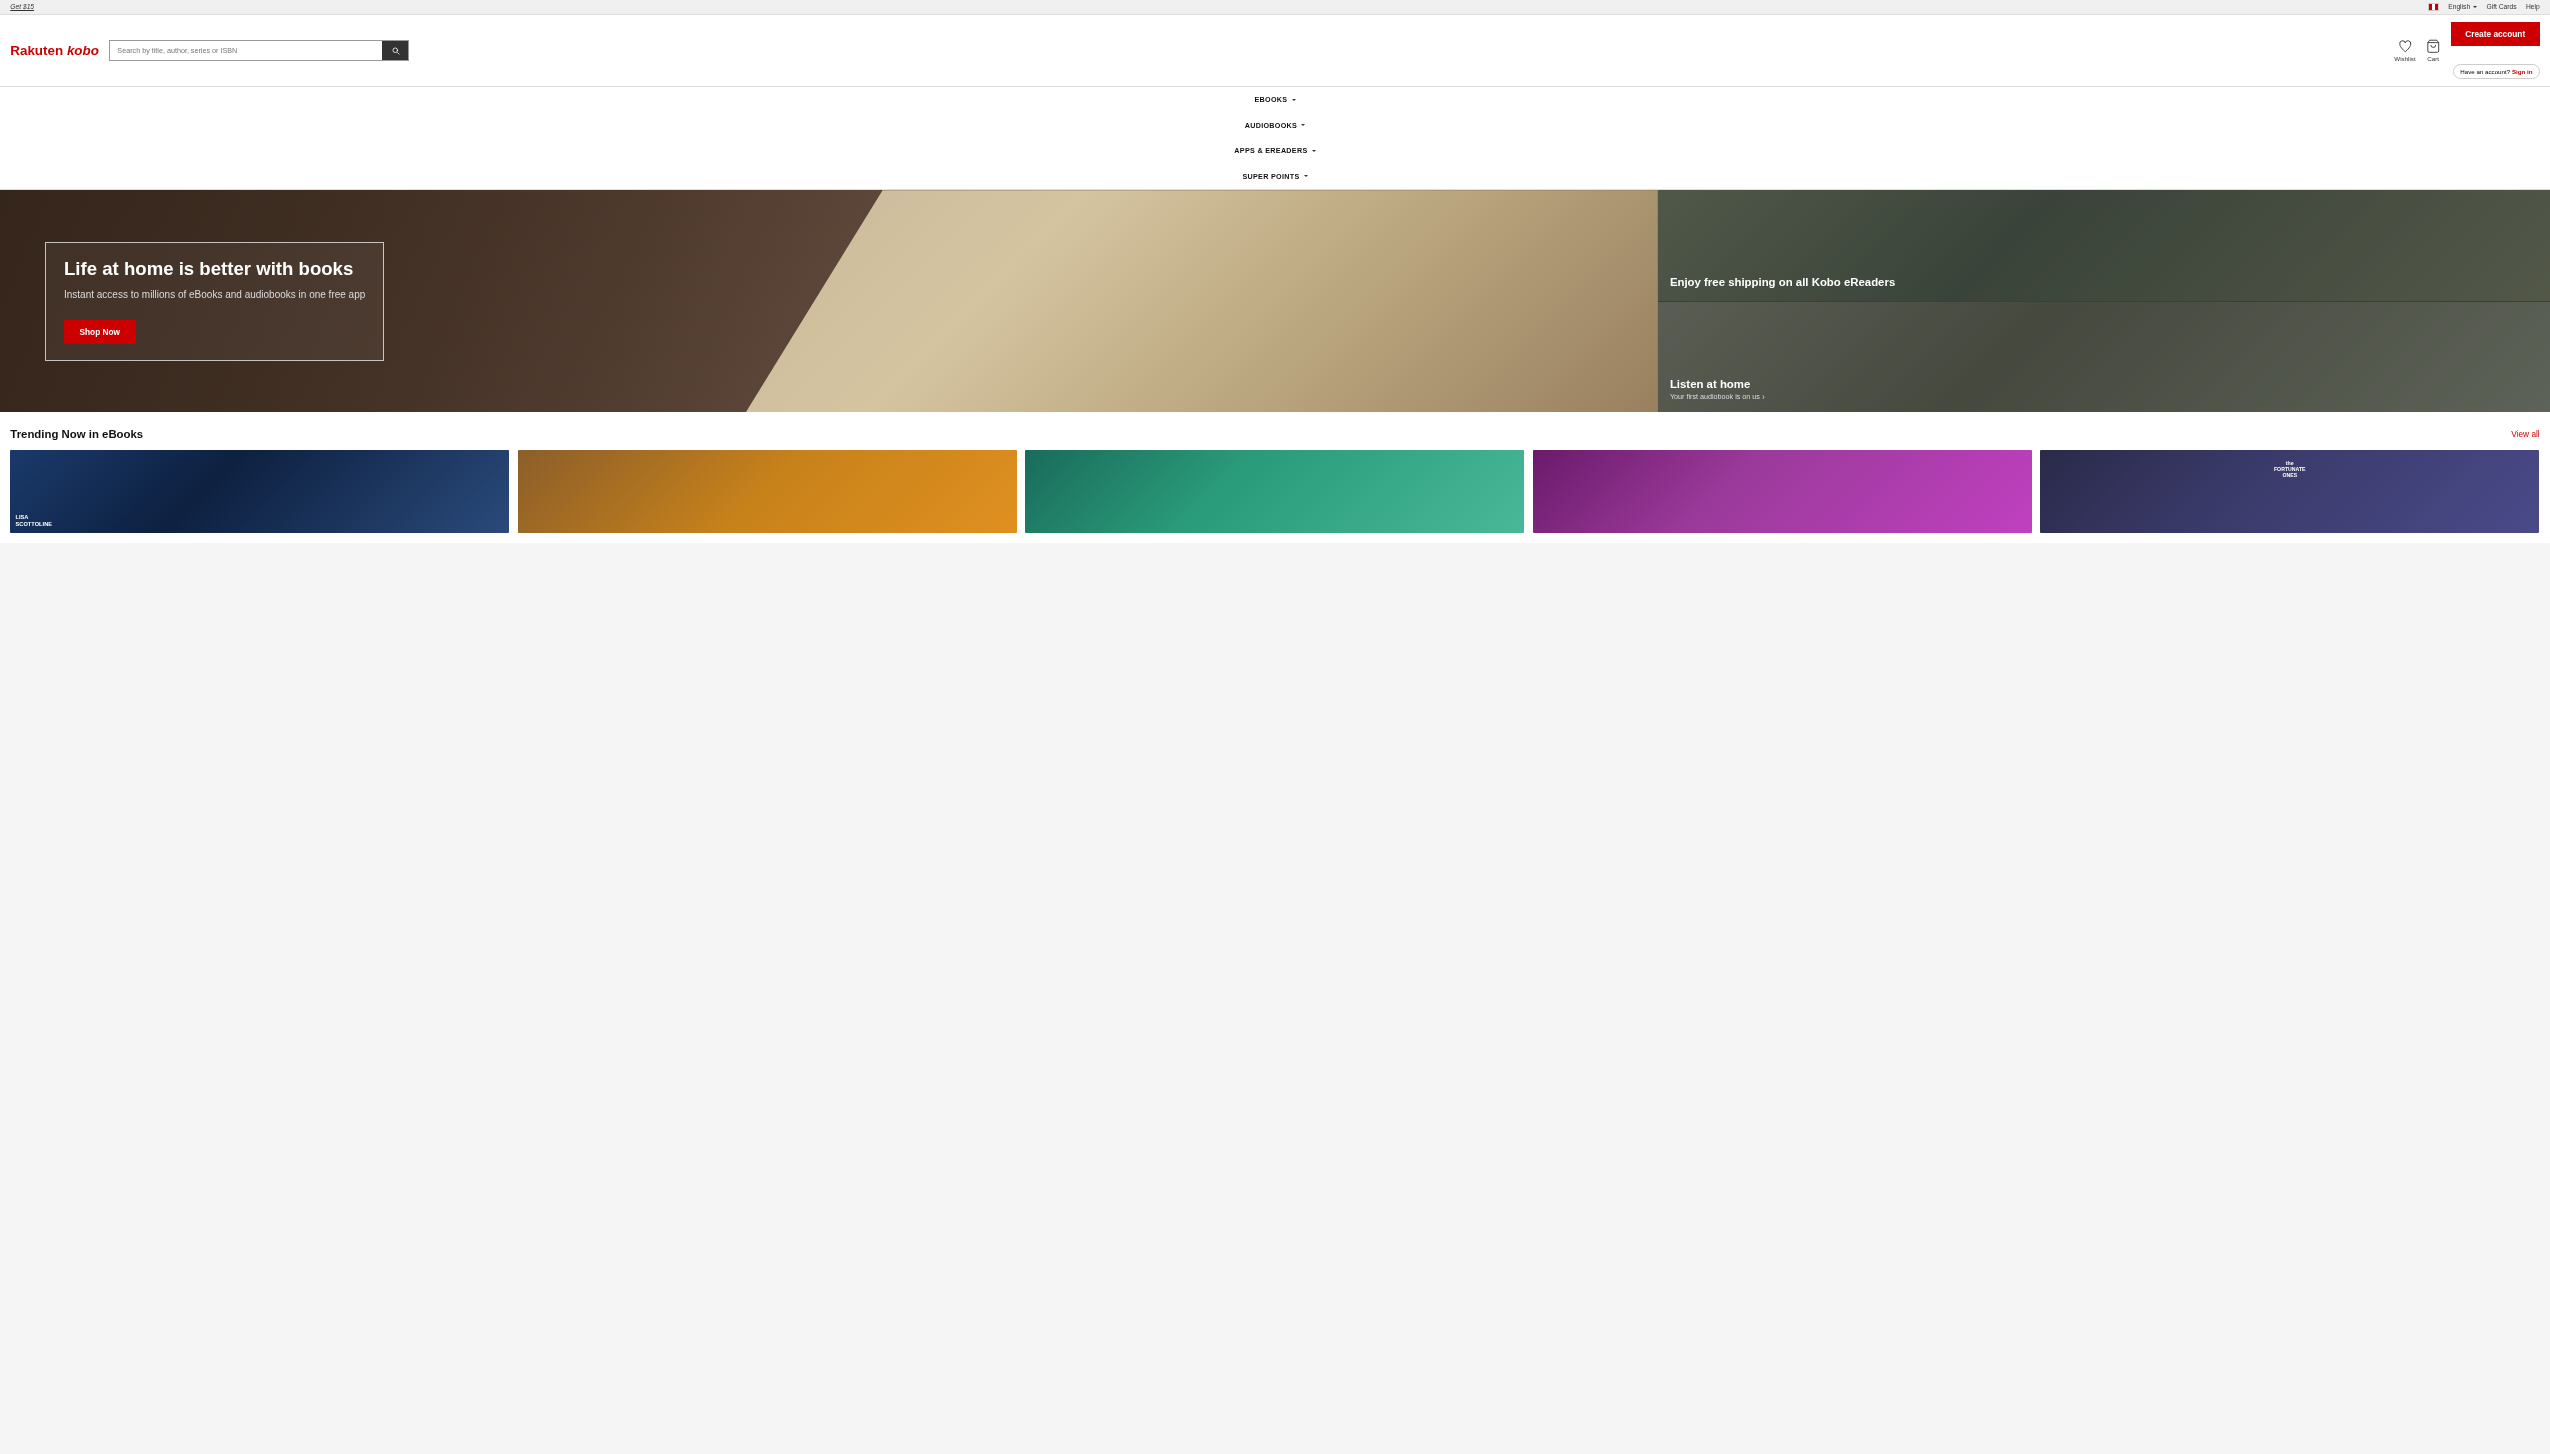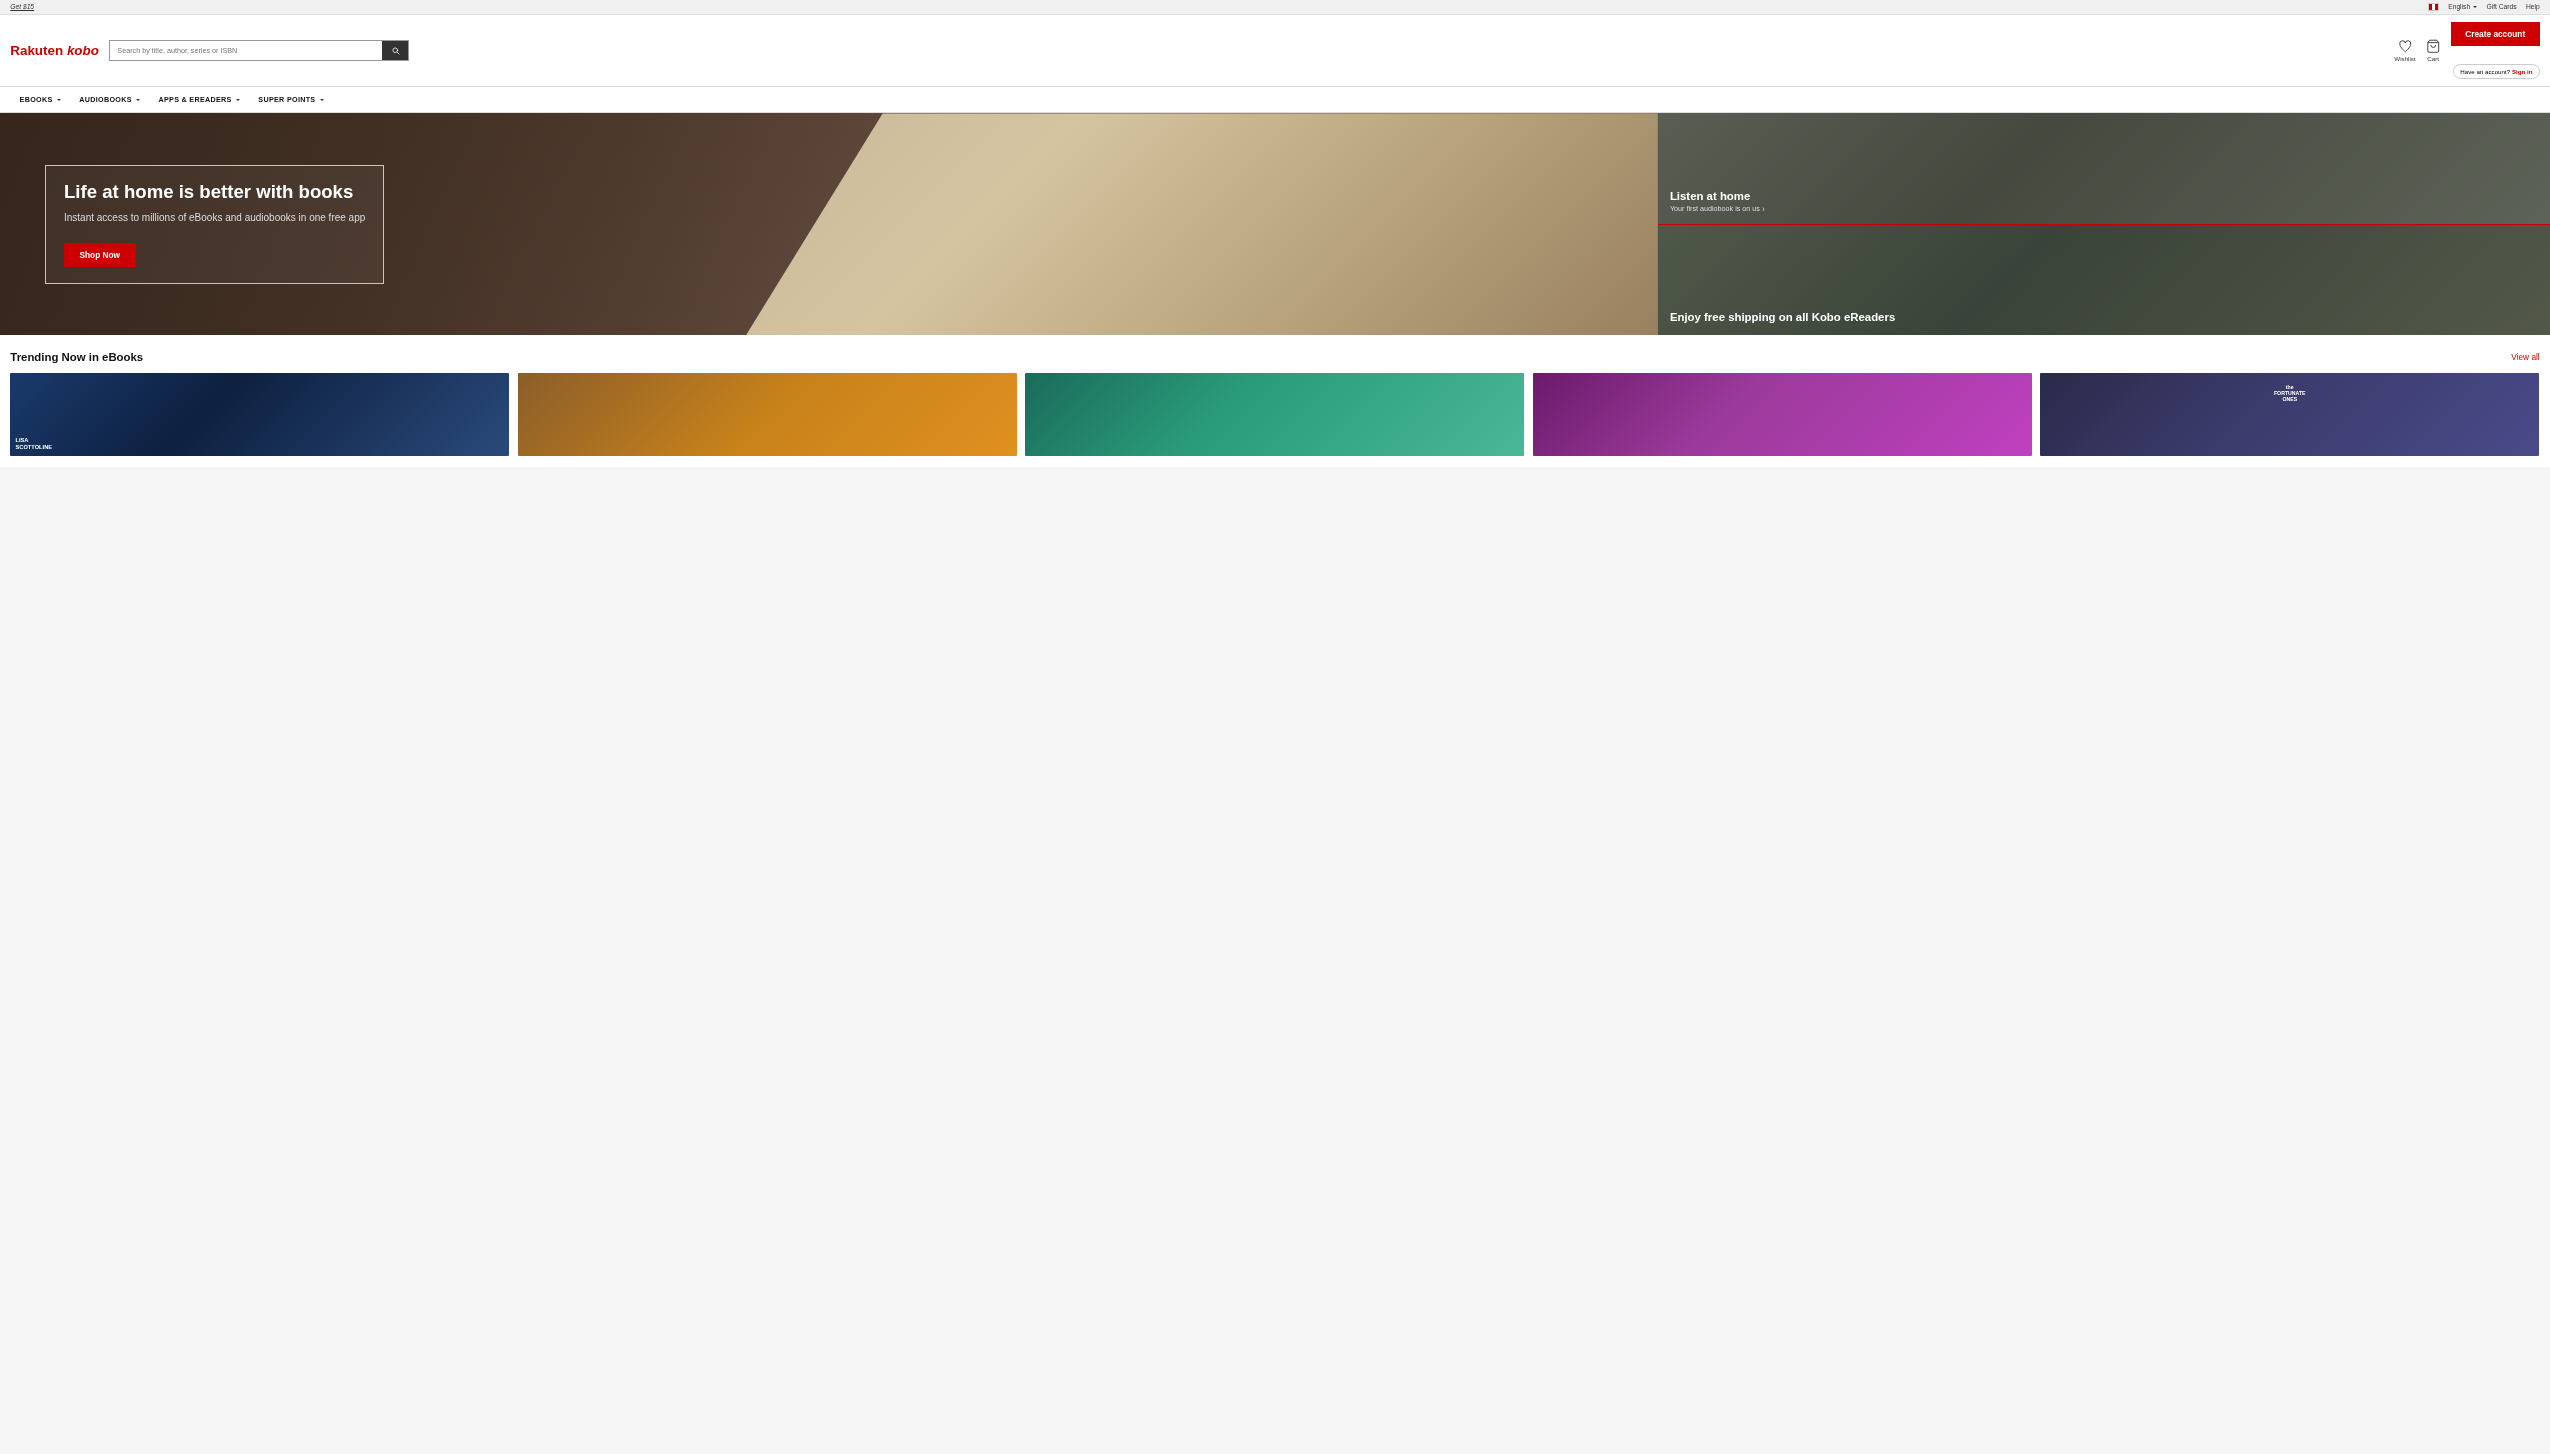--- a/index.html
+++ b/index.html
@@ -105,20 +105,21 @@
     .account-group { display: flex; flex-direction: column; align-items: flex-end; gap: 18px; }
 
     
     .nav {
       background: #fff;
       border-bottom: 0.5px solid #ddd;
       display: flex;
       align-items: center;
       padding: 0 10.3px;
       gap: 0;
+      flex-direction: column;
     }
     .nav-item {
       display: flex;
       align-items: center;
       padding: 8.3px 9.3px;
       font-size: 7.2px;
       font-weight: bold;
       color: #111;
       cursor: pointer;
       gap: 3.1px;
@@ -388,39 +389,39 @@
     <div class="hero-content">
       <div class="hero-box">
         <h1 class="hero-title">Life at home is better with books</h1>
         <p class="hero-subtitle">Instant access to millions of eBooks and audiobooks in one free app</p>
         <button class="shop-now-btn">Shop Now</button>
       </div>
     </div>
   </div>
 
   <div class="hero-right">
+    <div class="hero-panel">
+      <div class="panel-bg-2"></div>
+      <div class="panel-overlay"></div>
+      <div class="panel-content">
+        <div class="panel-title">Enjoy free shipping on all Kobo eReaders</div>
+      </div>
+    </div>
+
     <div class="hero-panel">
       <div class="panel-bg-1"></div>
       <div class="panel-overlay"></div>
       <div class="panel-content">
         <div class="panel-title">Listen at home</div>
         <div class="panel-subtitle">
           <span>Your first audiobook is on us</span>
           <span class="panel-arrow">›</span>
         </div>
       </div>
     </div>
-
-    <div class="hero-panel">
-      <div class="panel-bg-2"></div>
-      <div class="panel-overlay"></div>
-      <div class="panel-content">
-        <div class="panel-title">Enjoy free shipping on all Kobo eReaders</div>
-      </div>
-    </div>
   </div>
 </div>
 
 <div class="trending-section">
   <div class="trending-header">
     <h2 class="trending-title">Trending Now in eBooks</h2>
     <a class="view-all-link">View all</a>
   </div>
   <div class="book-grid">
     <div class="book-cover book-cover-1">

